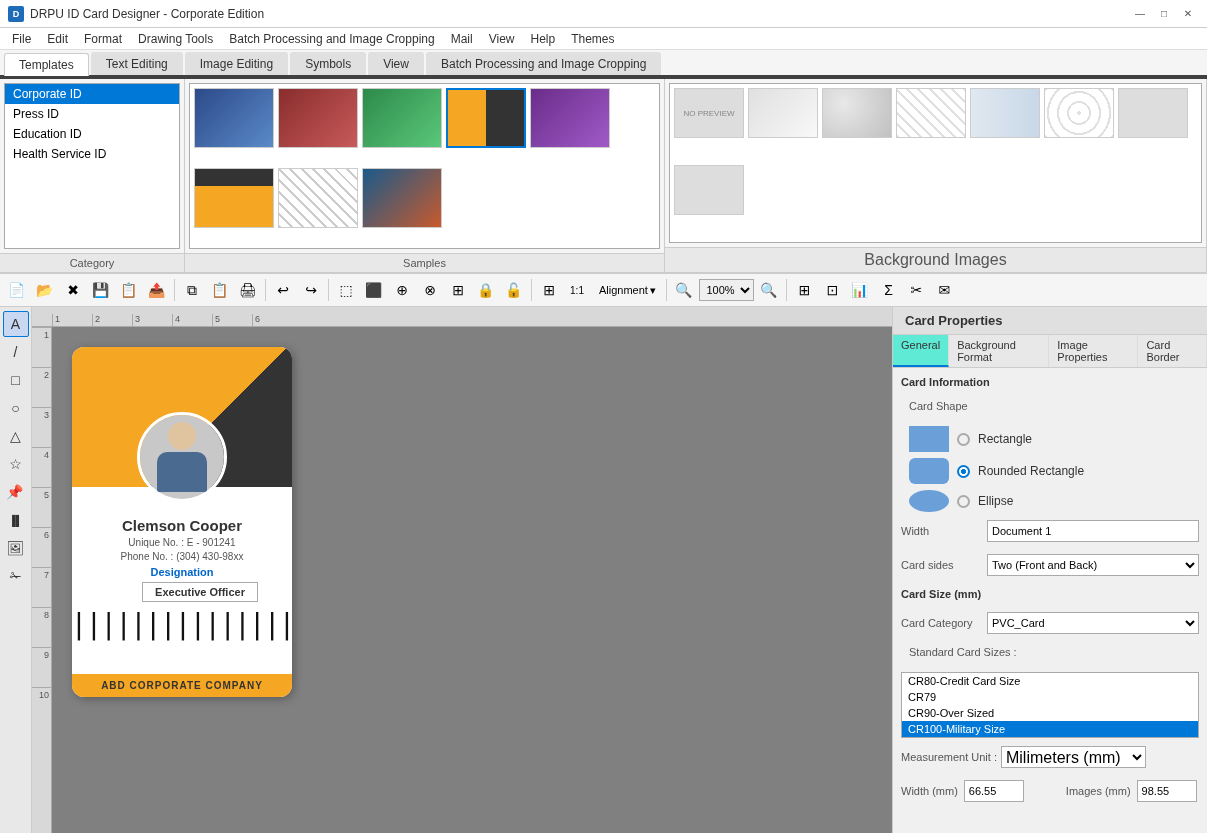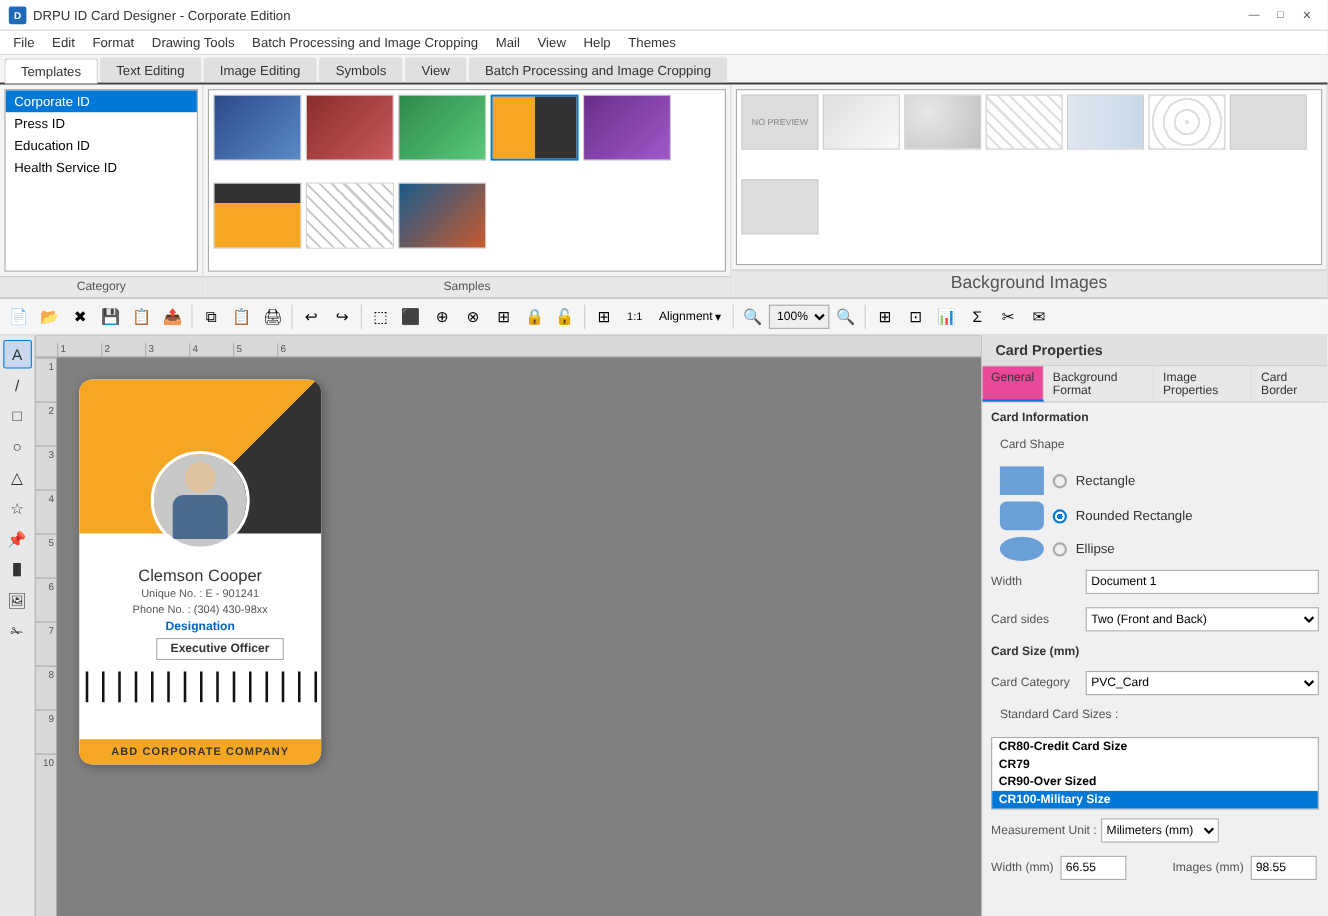--- a/index.html
+++ b/index.html
@@ -11,21 +11,21 @@
     #titlebar .app-icon { width: 16px; height: 16px; background: #1e6bb8; border-radius: 2px; display: flex; align-items: center; justify-content: center; color: white; font-size: 9px; font-weight: bold; }
     #titlebar .title-text { font-size: 12px; color: #333; }
     #titlebar .win-controls { display: flex; gap: 2px; }
     #titlebar .win-btn { width: 22px; height: 20px; display: flex; align-items: center; justify-content: center; cursor: pointer; font-size: 10px; color: #555; border: none; background: transparent; }
 
     
     #menubar { background: #fff; border-bottom: 1px solid #ddd; display: flex; align-items: center; padding: 2px 4px; height: 22px; }
     .menu-item { padding: 2px 8px; cursor: pointer; font-size: 12px; color: #333; }
 
     
-    #toolbar-tabs { background: #f5f5f5; border-bottom: 2px solid #404040; display: flex; align-items: flex-end; padding: 2px 4px 0; gap: 2px; }
+    #toolbar-tabs { background: #f5f5f5; border-bottom: 4px solid #404040; display: flex; align-items: flex-end; padding: 2px 4px 0; gap: 2px; }
     .toolbar-tab { padding: 4px 14px; cursor: pointer; font-size: 12px; border: 1px solid transparent; border-bottom: none; border-radius: 3px 3px 0 0; background: #e0e0e0; color: #333; }
     .toolbar-tab.active { background: white; border-color: #ccc; border-bottom-color: white; z-index: 1; margin-bottom: -1px; }
 
     
     #icon-toolbar { background: #f5f5f5; border-bottom: 1px solid #ccc; display: flex; align-items: center; padding: 3px 4px; gap: 2px; flex-wrap: wrap; }
     .tb-btn { width: 26px; height: 26px; display: flex; align-items: center; justify-content: center; cursor: pointer; border: 1px solid transparent; border-radius: 2px; background: transparent; font-size: 14px; }
     .tb-separator { width: 1px; height: 22px; background: #ccc; margin: 0 2px; }
     .tb-zoom { display: flex; align-items: center; gap: 3px; }
     .tb-zoom select { height: 22px; font-size: 11px; padding: 0 2px; border: 1px solid #aaa; }
     .tb-align-btn { padding: 2px 6px; font-size: 11px; cursor: pointer; border: 1px solid transparent; border-radius: 2px; display: flex; align-items: center; gap: 2px; }
@@ -67,54 +67,54 @@
     #canvas-with-left-ruler { display: flex; }
     #ruler-left { width: 20px; background: #d8d8d8; border-right: 1px solid #aaa; font-size: 9px; color: #555; display: flex; flex-direction: column; }
     .ruler-mark-v { height: 40px; border-top: 1px solid #aaa; display: flex; align-items: flex-start; justify-content: flex-end; padding-right: 2px; padding-top: 2px; font-size: 9px; }
     #canvas-container { flex: 1; background: #808080; display: flex; align-items: flex-start; justify-content: flex-start; padding: 20px; min-height: 600px; }
 
     
     #id-card { width: 220px; height: 350px; background: white; border-radius: 12px; box-shadow: 2px 2px 10px rgba(0,0,0,0.3); overflow: hidden; position: relative; display: flex; flex-direction: column; }
     #card-top { background: linear-gradient(135deg, #f5a623 60%, #333 60%); height: 140px; position: relative; display: flex; align-items: flex-end; justify-content: center; padding-bottom: 10px; }
     #card-photo { width: 90px; height: 90px; border-radius: 50%; background: #ddd; border: 3px solid white; position: absolute; bottom: -15px; left: 50%; transform: translateX(-50%); overflow: hidden; display: flex; align-items: center; justify-content: center; z-index: 2; }
     #card-body { flex: 1; display: flex; flex-direction: column; align-items: center; padding: 20px 10px 5px; }
-    .card-name { font-size: 15px; font-weight: normal; color: #333; margin-top: 10px; }
+    .card-name { font-size: 15px; font-weight: bold; color: #333; margin-top: 10px; }
     .card-info { font-size: 10px; color: #555; margin-top: 3px; }
     .card-designation { font-size: 11px; color: #0066cc; font-weight: bold; margin-top: 4px; }
     .card-title-box { border: 1px solid #aaa; padding: 3px 12px; margin-top: 4px; font-size: 11px; font-weight: bold; color: #333; margin-left: 36px; }
     .card-barcode { margin-top: 6px; font-size: 28px; letter-spacing: -2px; color: #111; font-family: monospace; }
     #card-footer { background: #f5a623; padding: 6px; text-align: center; font-size: 10px; font-weight: bold; color: #333; letter-spacing: 1px; }
 
     
     #properties-panel { width: 315px; background: #f0f0f0; border-left: 1px solid #ccc; display: flex; flex-direction: column; overflow-y: auto; }
     #props-title { background: #e0e0e0; border-bottom: 1px solid #ccc; padding: 6px 12px; font-size: 13px; font-weight: bold; color: #333; }
     #props-tabs { display: flex; border-bottom: 1px solid #ccc; background: #e8e8e8; }
     .prop-tab { padding: 4px 8px; cursor: pointer; font-size: 11px; color: #333; border-right: 1px solid #ddd; }
-    .prop-tab.active { background: #ec4899; border-bottom: 2px solid #0078d7; }
+    .prop-tab.active { background: #5eead4; border-bottom: 2px solid #0078d7; }
     #props-content { padding: 8px; display: flex; flex-direction: column; gap: 8px; }
     .prop-section-title { font-size: 11px; font-weight: bold; color: #333; margin-bottom: 4px; }
     .prop-sub-title { font-size: 11px; color: #555; margin-bottom: 6px; margin-left: 8px; }
     .shape-options { display: flex; flex-direction: column; gap: 6px; margin-left: 8px; }
     .shape-option { display: flex; align-items: center; gap: 8px; }
     .shape-preview { width: 40px; height: 26px; background: #6a9fd8; display: flex; align-items: center; justify-content: center; }
     .shape-preview.rounded { border-radius: 6px; }
     .shape-preview.ellipse { border-radius: 50%; height: 22px; }
     .shape-radio { width: 13px; height: 13px; border-radius: 50%; border: 2px solid #aaa; display: inline-block; }
     .shape-radio.checked { border-color: #0078d7; background: radial-gradient(circle, #0078d7 40%, white 40%); }
     .shape-label { font-size: 12px; color: #333; }
     .prop-row { display: flex; align-items: center; gap: 6px; margin-bottom: 4px; }
     .prop-label { font-size: 11px; color: #555; width: 80px; flex-shrink: 0; }
     .prop-input { flex: 1; height: 22px; border: 1px solid #aaa; padding: 2px 4px; font-size: 11px; background: white; }
     .prop-select { flex: 1; height: 22px; border: 1px solid #aaa; font-size: 11px; background: white; }
     .standard-sizes-list { width: 100%; border: 1px solid #aaa; background: white; font-size: 11px; }
-    .size-item { padding: 2px 6px; cursor: pointer; font-weight: bold; }
+    .size-item { padding: 2px 6px; cursor: pointer; }
     .size-item.selected { background: #0078d7; color: white; }
     .measurement-row { display: flex; align-items: center; gap: 4px; margin-bottom: 4px; }
     .measurement-label { font-size: 11px; color: #555; }
-    .measurement-select { height: 22px; border: 1px solid #aaa; font-size: 11px; background: white; }
+    .measurement-select { height: 22px; border: 1px solid #aaa; font-size: 16px; background: white; }
     .dimension-row { display: flex; align-items: center; gap: 6px; margin-bottom: 8px; }
     .dim-label { font-size: 11px; color: #555; }
     .dim-input { width: 60px; height: 22px; border: 1px solid #aaa; font-size: 11px; padding: 2px 4px; background: white; }
 
     
     #top-panels { display: flex; height: 195px; border-bottom: 2px solid #ccc; }
     
     
     ::-webkit-scrollbar { width: 10px; height: 10px; }
     ::-webkit-scrollbar-track { background: #f0f0f0; }

